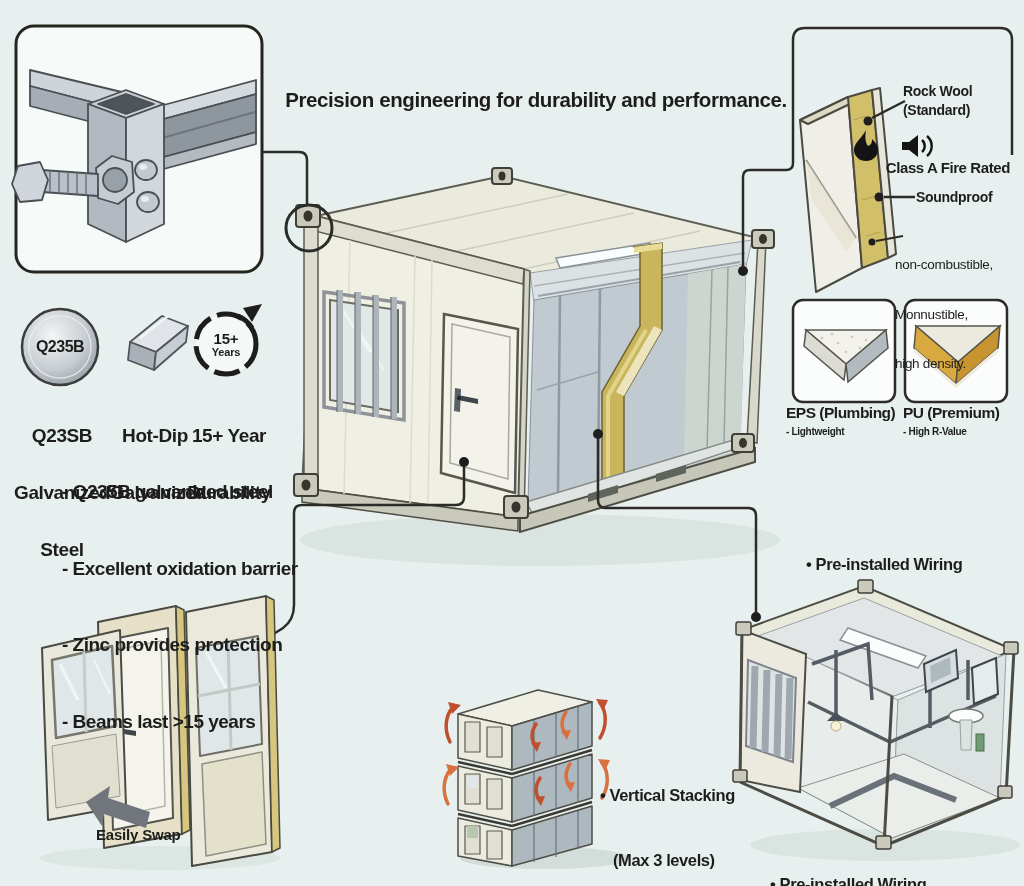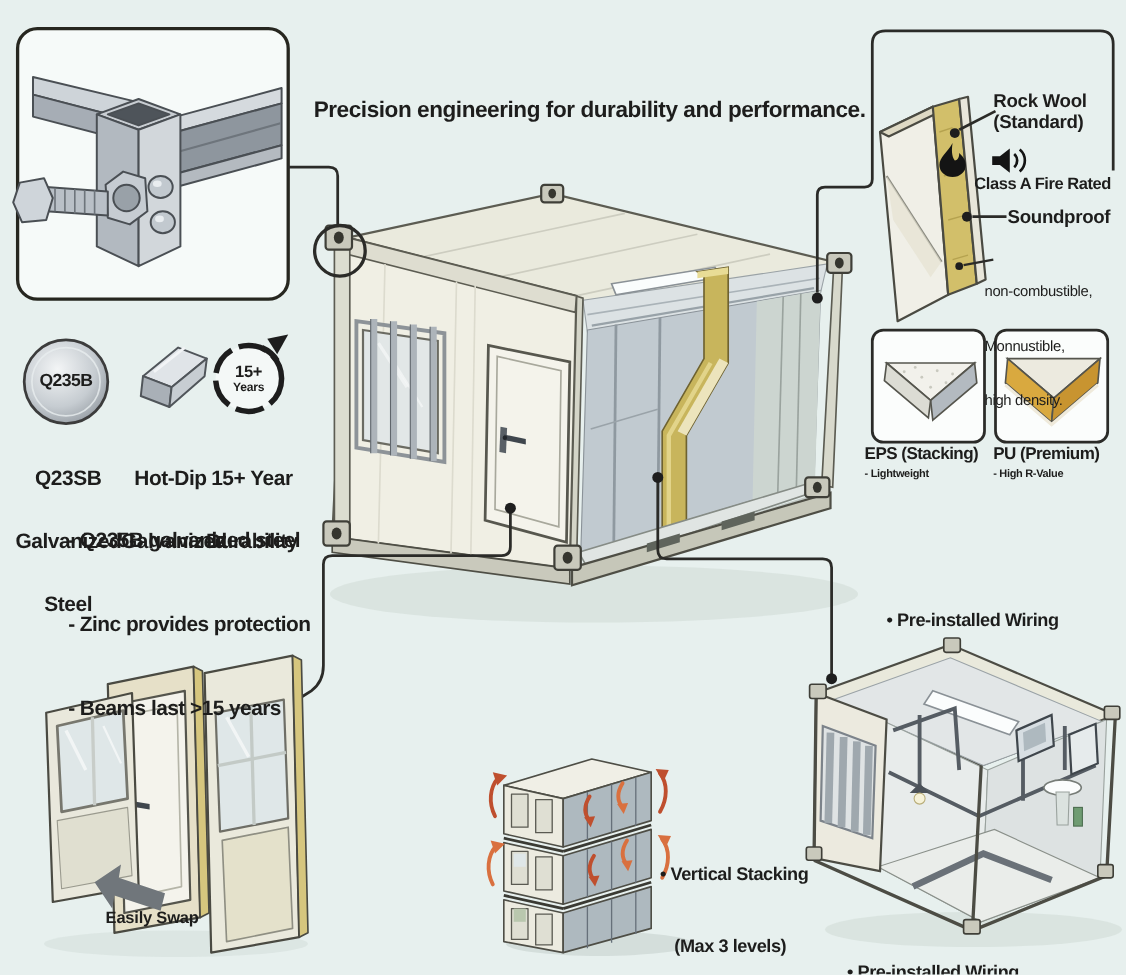--- a/index.html
+++ b/index.html
@@ -4,21 +4,21 @@
 <style>
   html,body{margin:0;padding:0;}
   body{width:1024px;height:886px;background:#e7f0ee;font-family:"Liberation Sans","DejaVu Sans",sans-serif;color:#1d1d1c;overflow:hidden;}
   #stage{position:relative;width:1024px;height:886px;}
   #art{position:absolute;left:0;top:0;}
   .txt{position:absolute;white-space:pre;letter-spacing:-0.2px;}
   .headline{width:560px;left:256px;text-align:center;font-size:20.5px;font-weight:700;letter-spacing:-0.4px;}
   .badge-label{font-size:19px;font-weight:700;text-align:center;line-height:19px;letter-spacing:-0.4px;}
   .bullets-left{font-size:19px;line-height:25.5px;font-weight:600;letter-spacing:-0.5px;margin-left:40px;}
   .bullets-left .t{font-weight:700;}
-  .rk-title{font-size:17px;font-weight:700;line-height:19px;letter-spacing:-0.3px;}
+  .rk-title{font-size:14px;font-weight:700;line-height:19px;letter-spacing:-0.3px;}
   .rk-small{font-size:13.5px;font-weight:500;line-height:16.5px;letter-spacing:-0.3px;}
   .panel-label{font-size:15.5px;font-weight:700;letter-spacing:-0.5px;}
   .panel-feature{font-size:10px;font-weight:600;letter-spacing:-0.3px;text-align:right;}
   .ulist{font-size:16.5px;font-weight:600;line-height:22.5px;letter-spacing:-0.4px;}
   .ulist .sub{padding-left:13px;}
   .circ-txt{text-align:center;font-weight:700;}
 </style>
 </head>
 <body>
 <div id="stage">
@@ -416,35 +416,36 @@
   <div>Hot-Dip</div>
   <div>Galvanized</div>
 </div>
 <div class="txt badge-label" style="left:184px;top:388px;width:90px;">
   <div>15+ Year</div>
   <div>Durability</div>
 </div>
 
 <div class="txt bullets-left" style="left:22px;top:428px;">
   <div class="t">- Q235B galvanized steel</div>
+  <div>- Excellent oxidation barrier</div>
   <div>- Zinc provides protection</div>
   <div>- Beams last &gt;15 years</div>
 </div>
 
 <div class="txt rk-title" style="left:903px;top:82px;">Rock Wool</div>
 <div class="txt rk-title" style="left:903px;top:101px;">(Standard)</div>
 <div class="txt" style="left:845px;top:159px;width:165px;text-align:right;font-size:15px;font-weight:600;letter-spacing:-0.4px;">Class A Fire Rated</div>
 <div class="txt rk-title" style="left:916px;top:188px;">Soundproof</div>
 <div class="txt rk-small" style="left:895px;top:224px;">
   <div>non-combustible,</div>
   <div>Monnustible,</div>
   <div>high density.</div>
 </div>
 
-<div class="txt panel-label" style="left:786px;top:404px;">EPS (Stacking)</div>
+<div class="txt panel-label" style="left:786px;top:404px;">EPS (Plumbing)</div>
 <div class="txt panel-feature" style="left:786px;top:426px;">- Lightweight</div>
 <div class="txt panel-label" style="left:903px;top:404px;">PU (Premium)</div>
 <div class="txt panel-feature" style="left:903px;top:426px;">- High R-Value</div>
 
 <div class="txt ulist" style="left:806px;top:508px;">
   <div>• Pre-installed Wiring</div>
 </div>
 
 <div class="txt ulist" style="left:600px;top:742px;line-height:21.5px;">
   <div>• Vertical Stacking</div>

